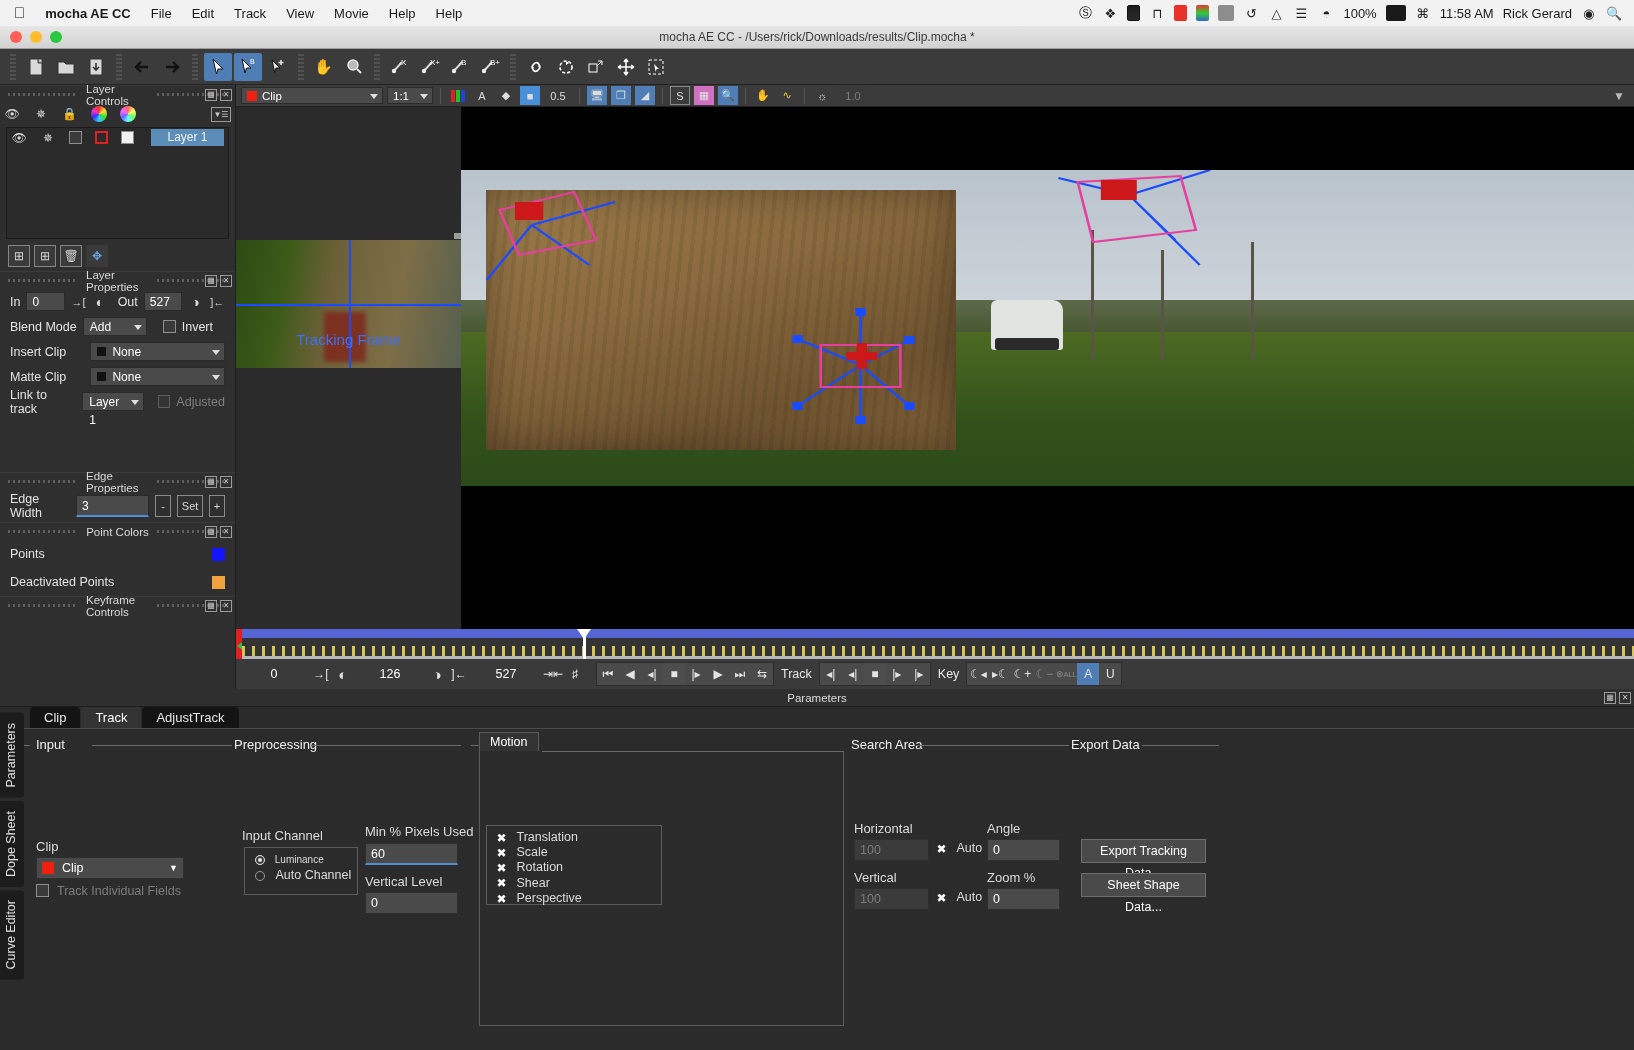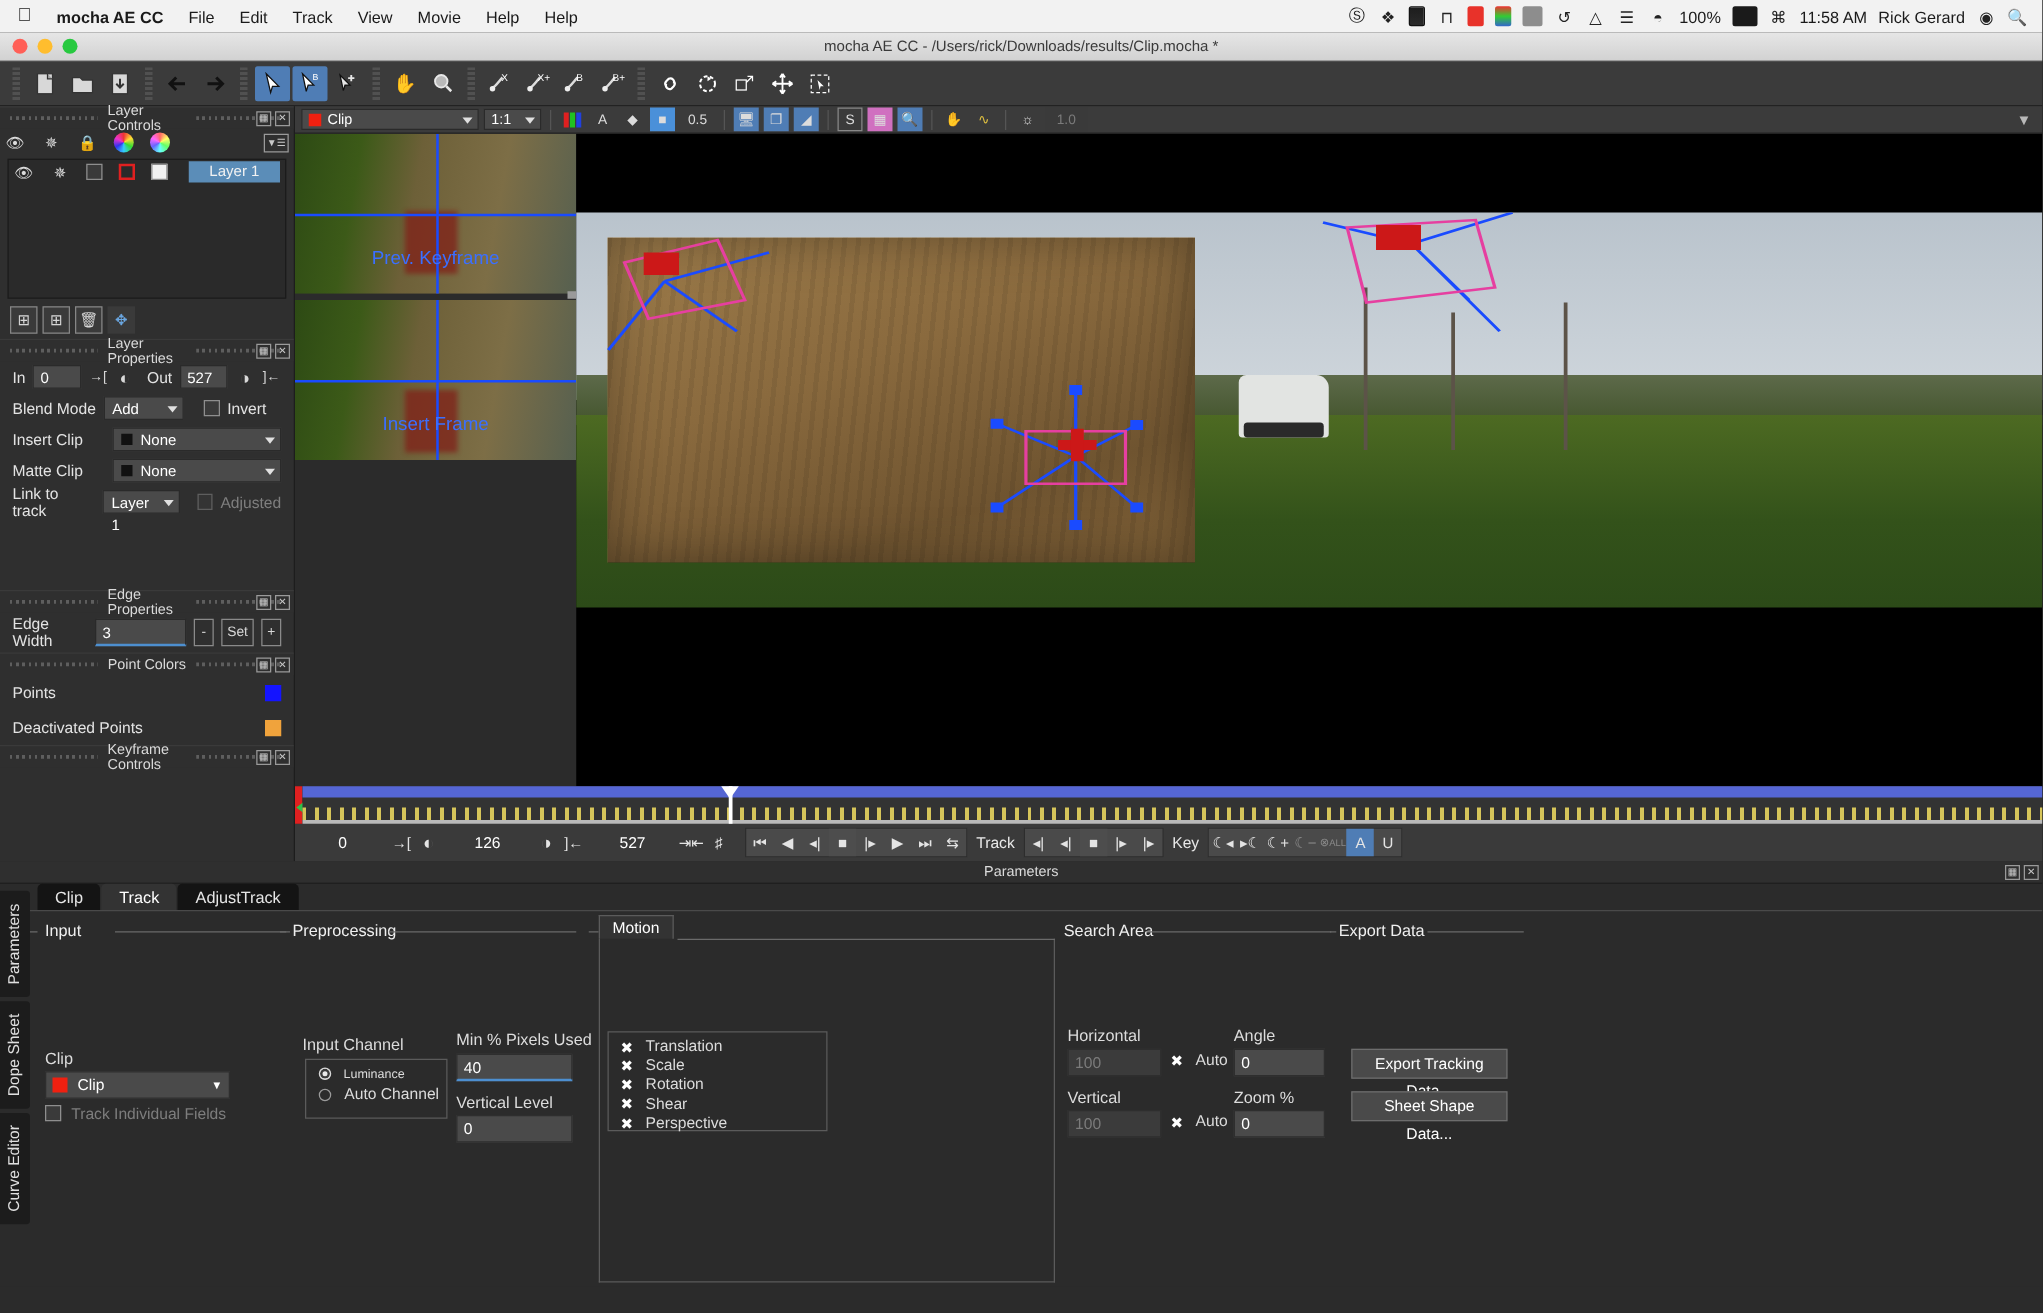--- a/index.html
+++ b/index.html
@@ -490,35 +490,27 @@
       <span class="vbtn" style="color:#e0c040">∿</span>
       <span class="vsep"></span>
       <span class="vbtn">☼</span>
       <span class="vbtn" style="width:34px;color:#7b7b7b;background:#3a3a3a">1.0</span>
       <span style="margin-left:auto;color:#b9b9b9;padding-right:4px">▼</span>
     </div>
 
     <div id="stage">
 
       <div id="thumbs">
-        <div class="thumb" style="top:0">
-          <div style="position:absolute;inset:0;background:
-              linear-gradient(100deg,#2d4a14 0%,#3c5a18 22%,#6d6038 42%,#7d6e46 70%,#566050 100%)"></div>
-          <div style="position:absolute;left:88px;top:62px;width:42px;height:50px;background:#802018;opacity:.75;filter:blur(2px)"></div>
-          <div class="cross-v"></div>
-          <div class="cross-h"></div>
-          <div class="thumbcap">Prev. Keyframe</div>
-        </div>
         <div class="thumb" style="top:133px">
           <div style="position:absolute;inset:0;background:
               linear-gradient(100deg,#2d4a14 0%,#3c5a18 22%,#6d6038 42%,#7d6e46 70%,#566050 100%)"></div>
           <div style="position:absolute;left:88px;top:72px;width:42px;height:50px;background:#802018;opacity:.75;filter:blur(2px)"></div>
           <div class="cross-v"></div>
           <div class="cross-h"></div>
-          <div class="thumbcap">Insert Frame</div>
+          <div class="thumbcap">Tracking Frame</div>
         </div>
         <div style="position:absolute;left:218px;top:126px;width:7px;height:6px;background:#9a9a9a"></div>
       </div>
 
       <div id="canvas">
         <div id="blackbox"></div>
         <div id="video">
 
           <div style="position:absolute;left:0;top:0;right:0;height:150px;
                       background:linear-gradient(#b9c3cc,#cfd6dc)"></div>
@@ -684,21 +676,21 @@
           <span class="radio on"></span>
           <span style="margin-left:7px">Luminance</span>
         </div>
         <div style="padding:3px 0 0 10px;font-size:12.5px">
           <span class="radio"></span>
           <span style="margin-left:7px">Auto Channel</span>
         </div>
       </div>
 
       <span style="position:absolute;left:341px;top:95px;font-size:13px">Min % Pixels Used</span>
-      <span class="tinput u" style="position:absolute;left:341px;top:114px;width:93px">40</span>
+      <span class="tinput u" style="position:absolute;left:341px;top:114px;width:93px">60</span>
       <span style="position:absolute;left:341px;top:145px;font-size:13px">Vertical Level</span>
       <span class="tinput" style="position:absolute;left:341px;top:163px;width:93px">0</span>
 
       <span class="grouprule" style="left:447px; top:16px; width:8px"></span>
       <span class="mtab" style="left:455px; top:3px">Motion</span>
       <div class="box" style="left:455px; top:22px; width:365px; height:275px; border-top:none"></div>
       <span class="grouprule" style="left:518px; top:22px; width:302px"></span>
 
       <div class="box" style="left:462px; top:96px; width:176px; height:80px">
         <div style="padding:4px 0 0 8px;font-size:12.5px">

